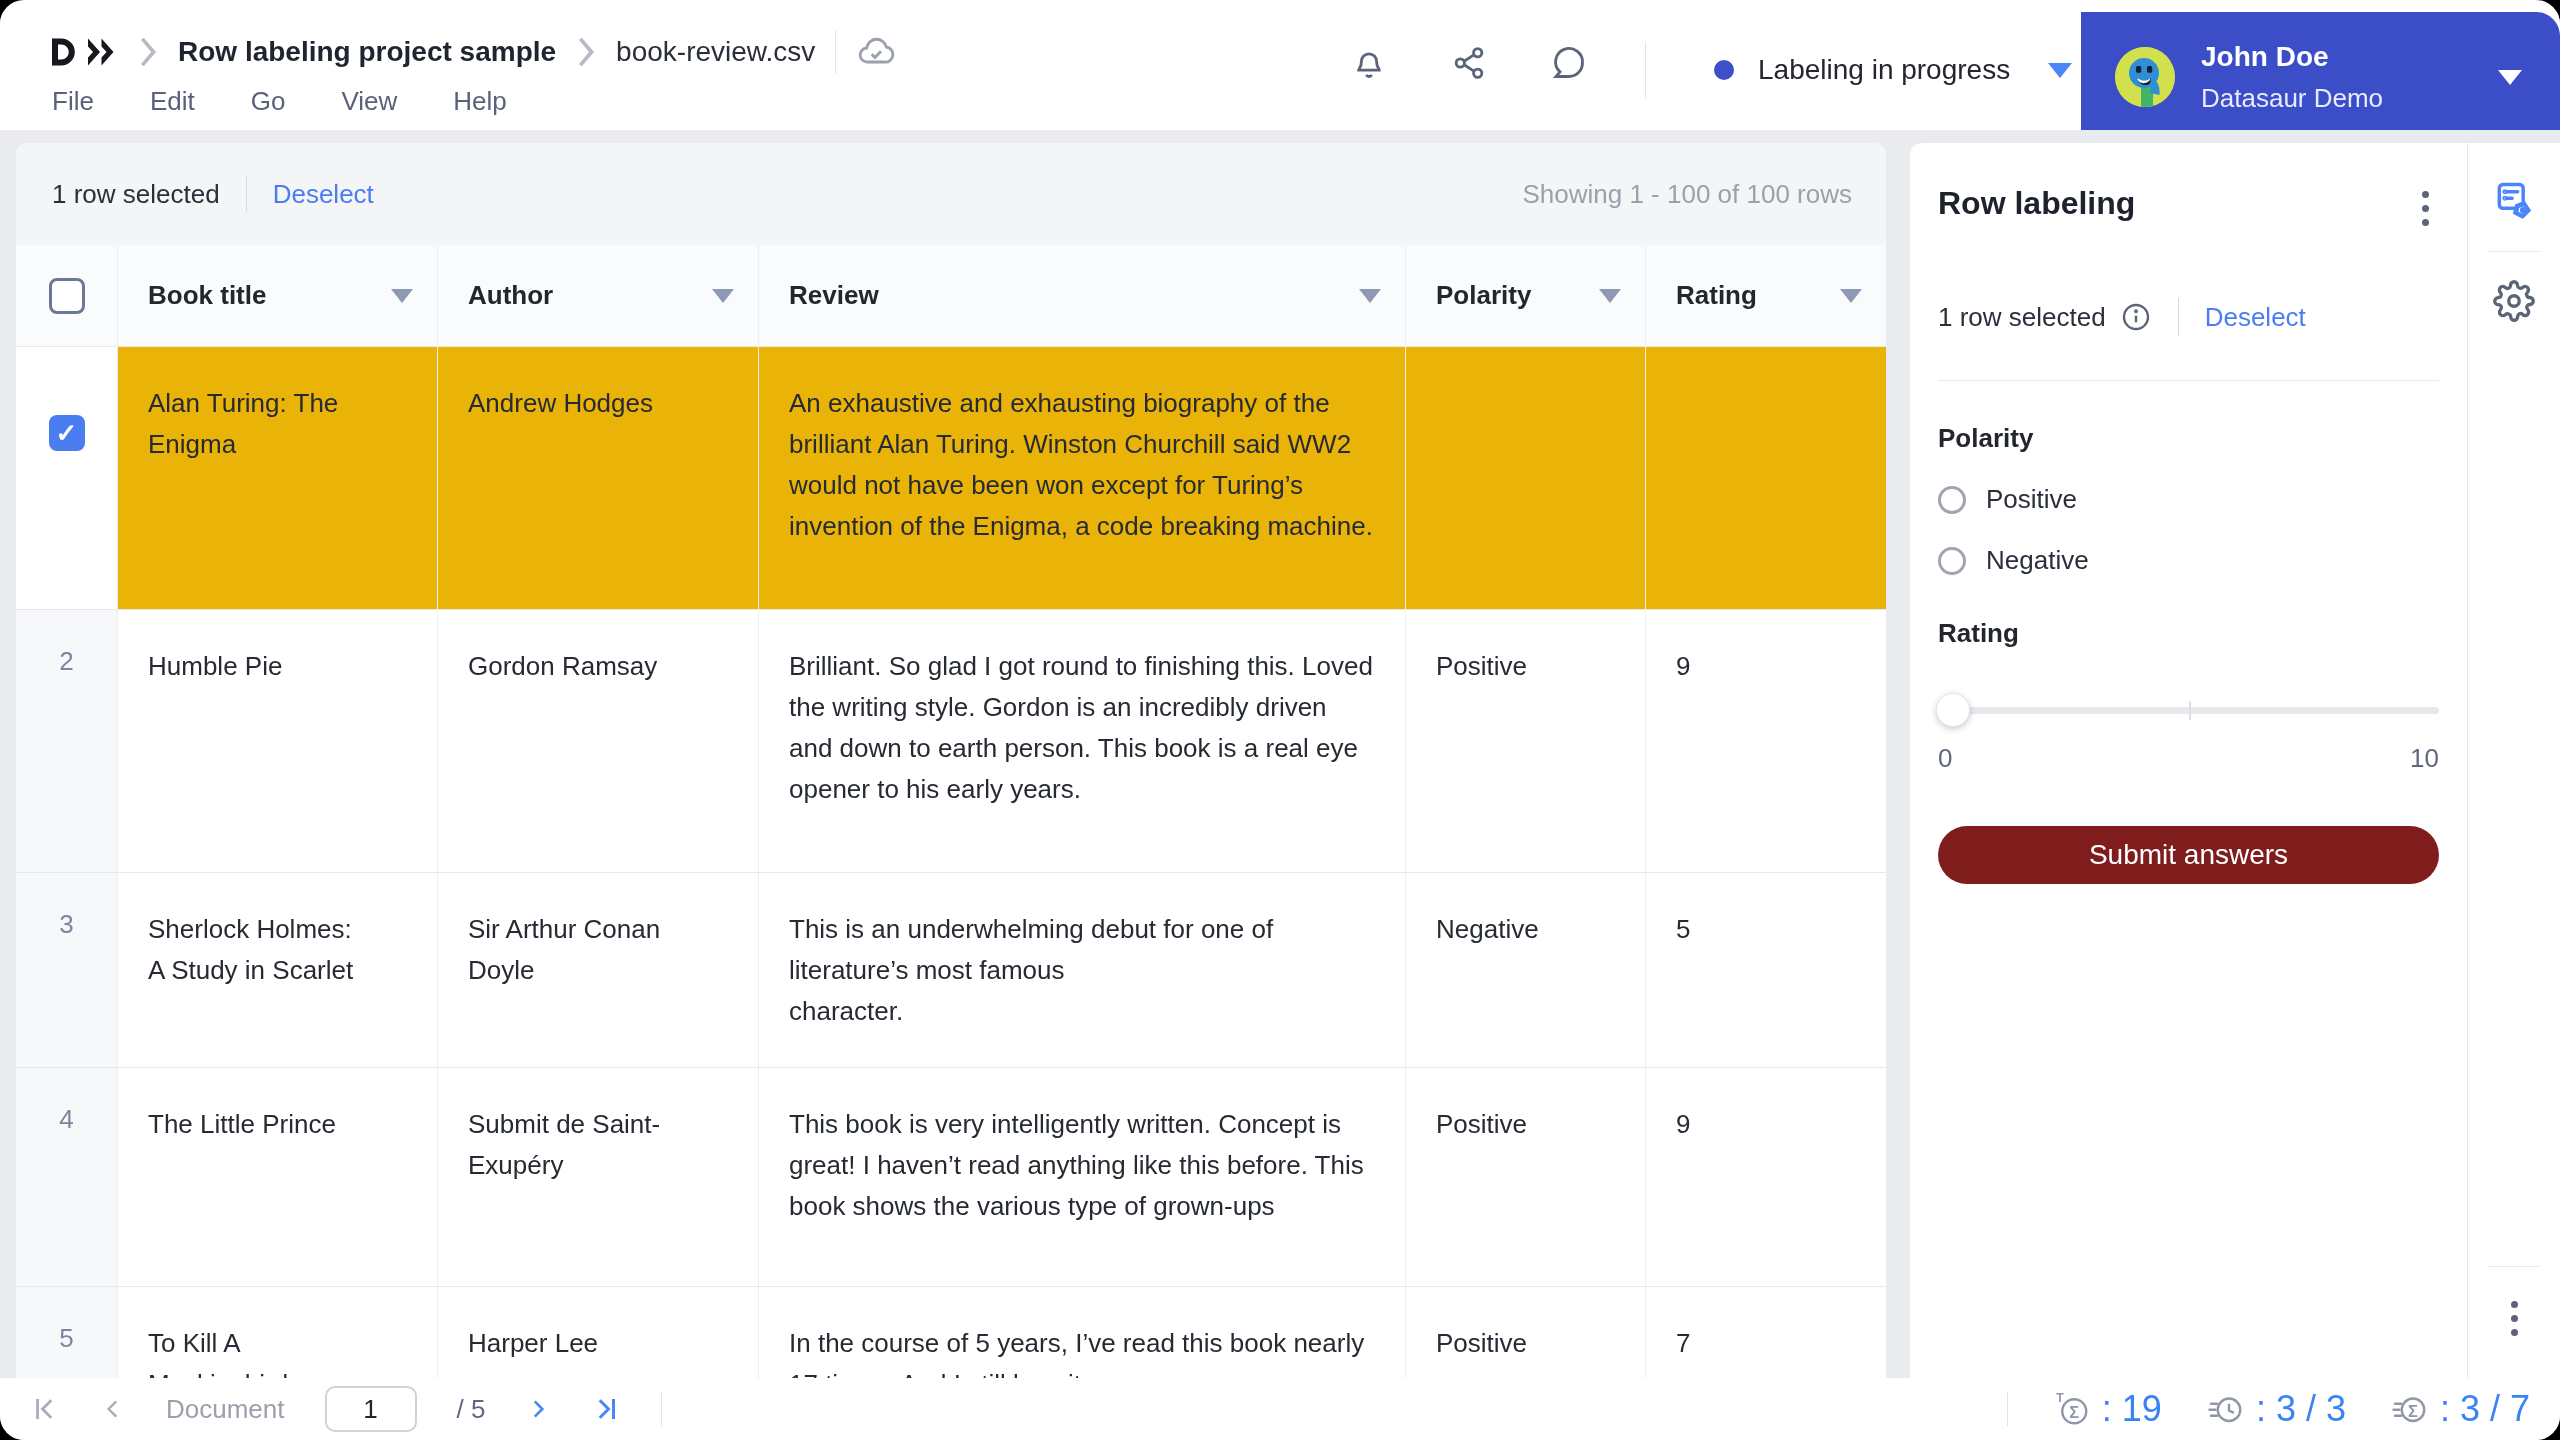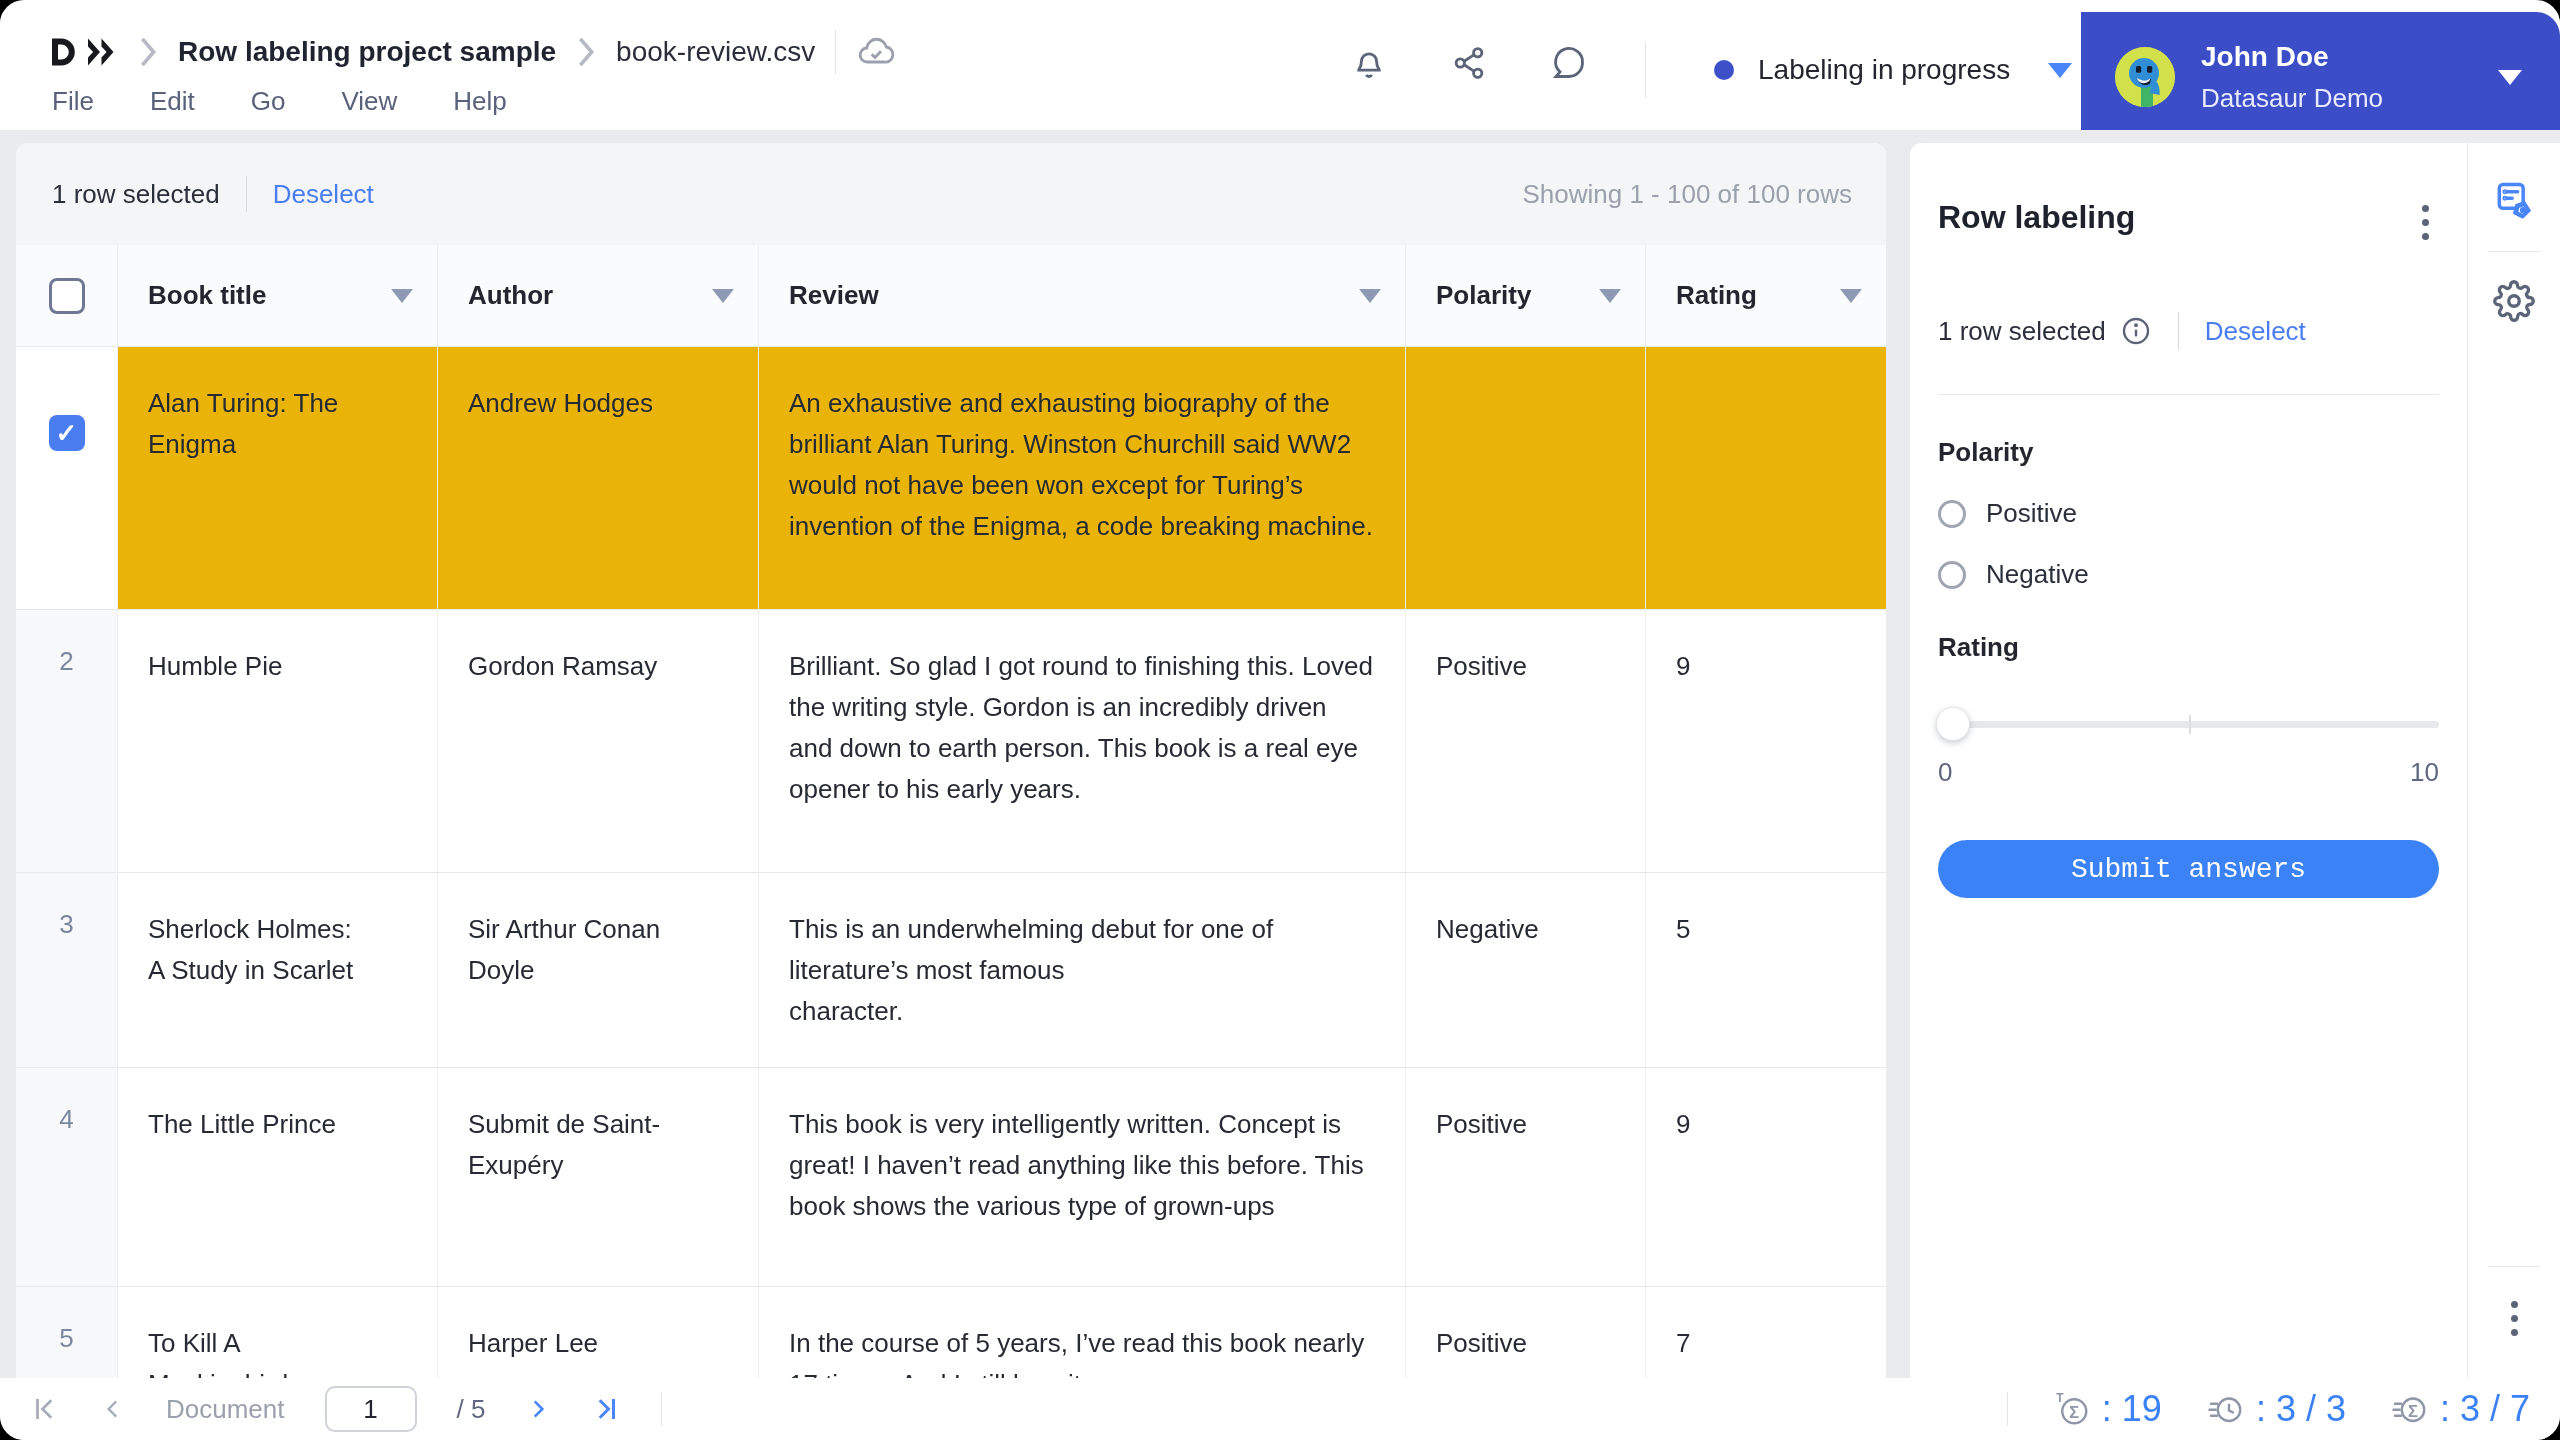--- a/index.html
+++ b/index.html
@@ -47,40 +47,40 @@
   .trow { border-bottom:1px solid #e8e9ec; }
   .td { padding:36px 30px 0 30px; font-size:26px; line-height:41px; color:#262a33; border-right:1px solid #eceef0; overflow:hidden; white-space:pre-line; }
   .td:last-child { border-right:none; }
   .td-num { padding:36px 0 0 0; text-align:center; font-size:26px; color:#7b86a0; background:#f7f8f9; border-right:1px solid #eceef0; }
   .trow.selected .td { background:#eab308; }
   .trow.selected .td-num { background:#fff; }
   .cb-checked { width:36px; height:36px; border-radius:8px; background:#4a7df0; margin:32px auto 0 auto; display:flex; align-items:center; justify-content:center; color:#fff; font-size:26px; font-weight:bold; }
 
   
   #side-panel { position:absolute; left:1910px; top:13px; width:557px; bottom:0; background:#fff; border-radius:12px 0 0 0; }
-  .sp-inner { padding:56px 28px 0 28px; }
+  .sp-inner { padding:42px 28px 0 28px; }
   .sp-title-row { display:flex; align-items:flex-start; }
   .sp-title { font-size:32px; font-weight:bold; color:#1e222c; }
   .kebab { margin-left:auto; display:flex; flex-direction:column; gap:7px; padding:6px 10px; cursor:pointer; }
   .kebab span { width:7px; height:7px; border-radius:50%; background:#5b6478; }
   .sp-selrow { display:flex; align-items:center; margin-top:66px; }
   .sp-seltext { font-size:26px; color:#2a2f3b; }
   .info-ic { margin-left:14px; color:#5b6478; display:flex; }
   .sp-div { width:1px; height:38px; background:#d8dade; margin:0 26px; }
   .sp-hr { border:none; border-top:1px solid #e8e9ec; margin:44px 0 0 0; }
   .sp-label { font-size:26px; font-weight:bold; color:#23262e; margin-top:42px; }
   .radio-row { display:flex; align-items:center; margin-top:30px; gap:20px; }
   .radio-circ { width:28px; height:28px; border:3px solid #a0a6b1; border-radius:50%; background:#fff; flex:none; }
   .radio-lbl { font-size:26px; color:#2a2f3b; }
   .slider-wrap { position:relative; margin-top:44px; height:34px; }
   .slider-track { position:absolute; top:14px; left:0; right:0; height:7px; border-radius:4px; background:#e7e8ec; }
   .slider-tick { position:absolute; top:8px; left:50%; width:2px; height:19px; background:#dcdee3; }
   .slider-handle { position:absolute; top:0; left:-2px; width:34px; height:34px; border-radius:50%; background:#fff; border:1px solid #e3e5e9; box-shadow:0 2px 6px rgba(40,50,70,.25); }
   .slider-labels { display:flex; justify-content:space-between; margin-top:16px; font-size:26px; color:#5f6880; }
-  .submit-btn { margin-top:52px; width:100%; height:58px; border:none; border-radius:29px; background:#3b82f6; color:#fff; font-size:28px; font-family:Liberation Mono, monospace; cursor:pointer; }
+  .submit-btn { margin-top:52px; width:100%; height:58px; border:none; border-radius:29px; background:#7f1d1d; color:#fff; font-size:28px; font-family:Liberation Sans, sans-serif; cursor:pointer; }
 
   
   #icon-strip { position:absolute; left:2467px; top:13px; right:0; bottom:0; background:#fff; border-left:1px solid #e8e9ec; }
   .strip-ic { display:flex; justify-content:center; }
   .strip-div { width:52px; height:1px; background:#e8e9ec; margin:28px auto; }
   .strip-bottom { position:absolute; bottom:0; left:0; right:0; }
   .kebab.center { margin:0 auto 36px auto; align-items:center; }
 
   
   #bottom-bar { position:absolute; left:0; right:0; bottom:0; height:62px; background:#fff; border-radius:0 0 24px 24px; display:flex; align-items:center; }

